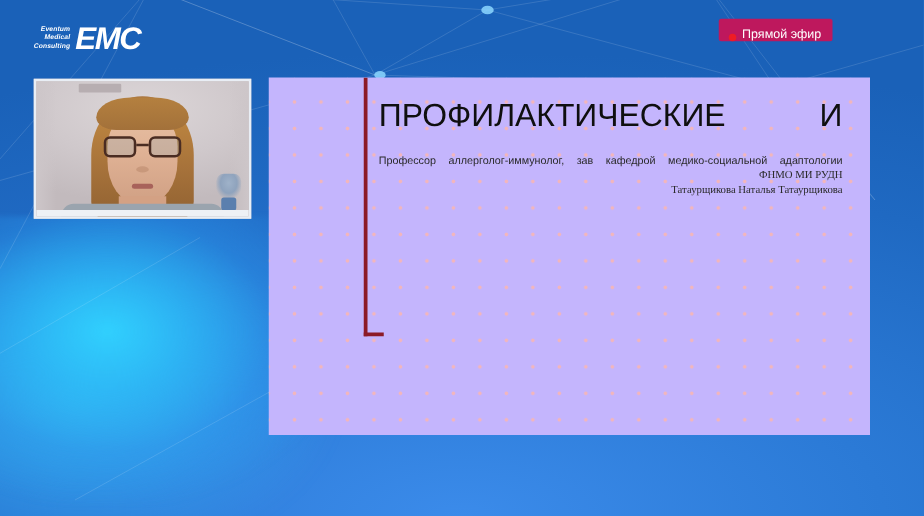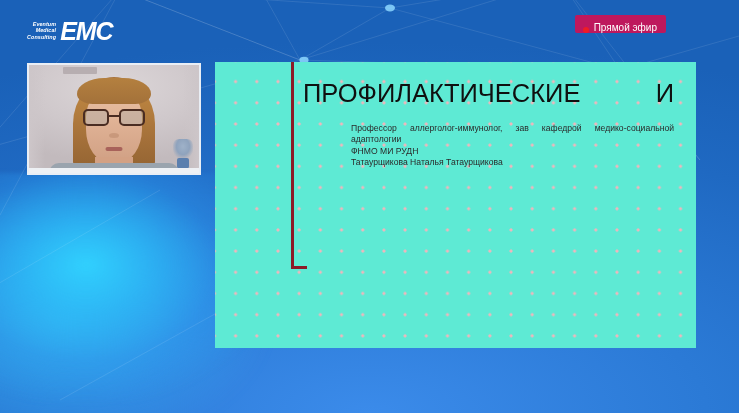--- a/index.html
+++ b/index.html
@@ -250,21 +250,21 @@
     background: #eef1f5;
   }
 
   
   .slide {
     position: absolute;
     left: 215px;
     top: 62px;
     width: 481px;
     height: 286px;
-    background: #5eead4;
+    background: #c4b5fd;
     overflow: hidden;
   }
 
   .slide-dots {
     position: absolute;
     inset: 0;
     background-image: radial-gradient(circle, #f2b6bc 1.35px, rgba(242,182,188,0) 1.7px);
     background-size: 21.2px 21.2px;
     background-position: 10px 9px;
   }
@@ -309,23 +309,23 @@
     color: #2a2a2a;
     font-size: 8.6px;
     line-height: 11.6px;
     font-weight: 400;
   }
   .slide-sub .line1 {
     text-align: justify;
     text-align-last: justify;
   }
   .slide-sub .line2,
-  .slide-sub .line3 { text-align: left; }
-
-  .slide-sub div { white-space: nowrap; margin-left: 48px; }
+  .slide-sub .line3 { text-align: right; font-family: Liberation Serif, serif; }
+
+  .slide-sub div { white-space: nowrap; }
   .slide-sub .line1 { white-space: normal; }
 </style>
 </head>
 <body>
 
 <div id="stage">
 
   <div class="bg-base"></div>
   <div class="bg-glow2"></div>
   <div class="bg-glow"></div>

